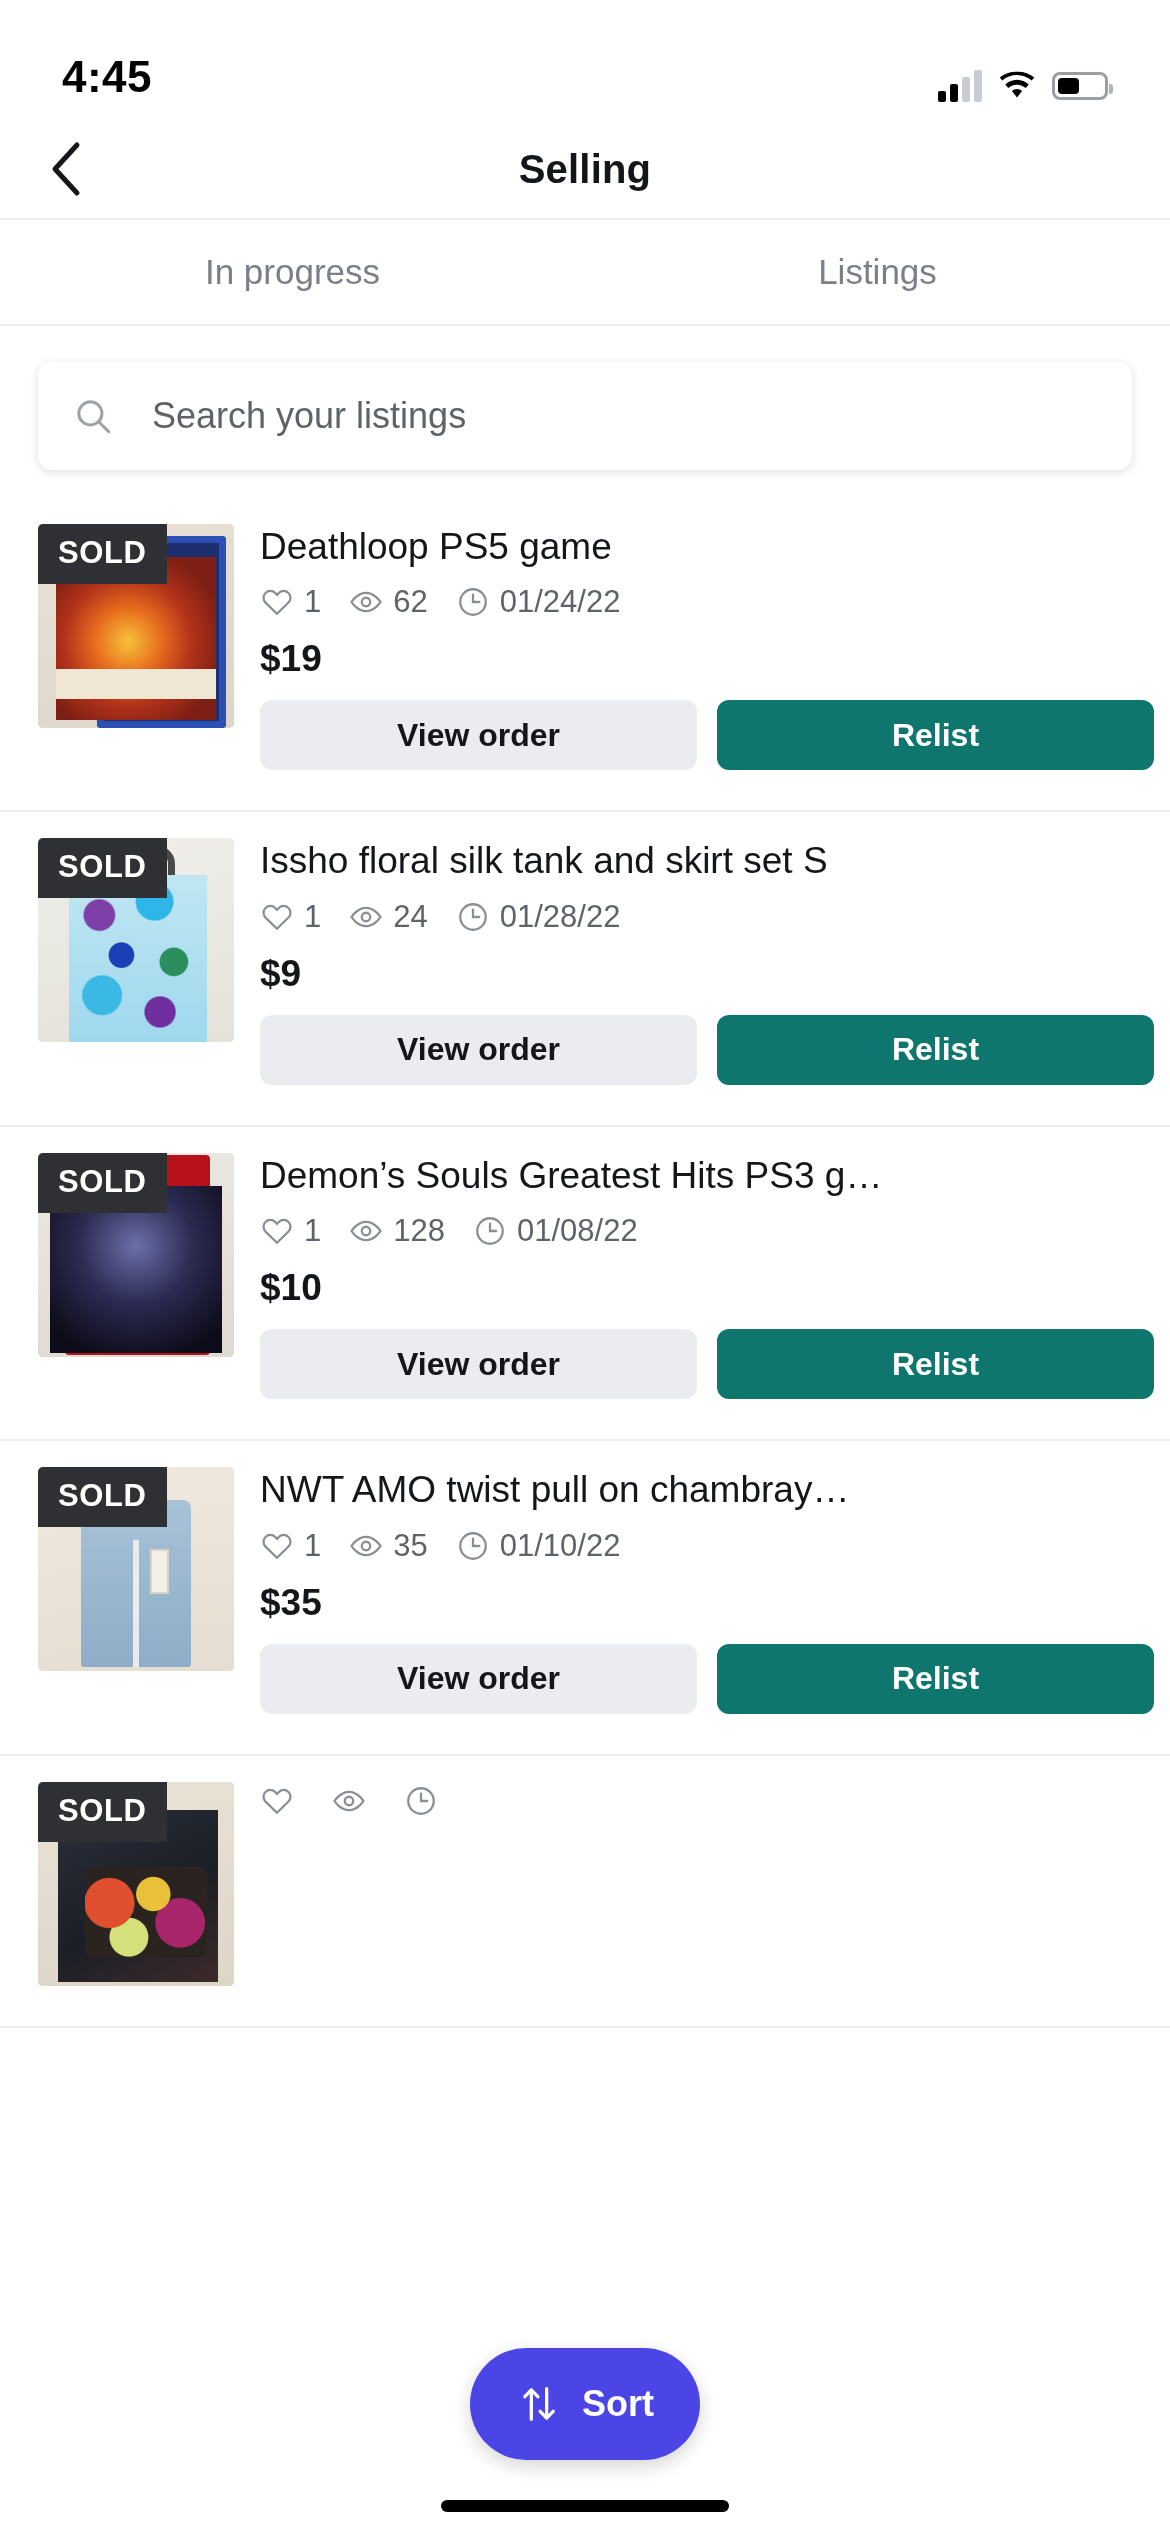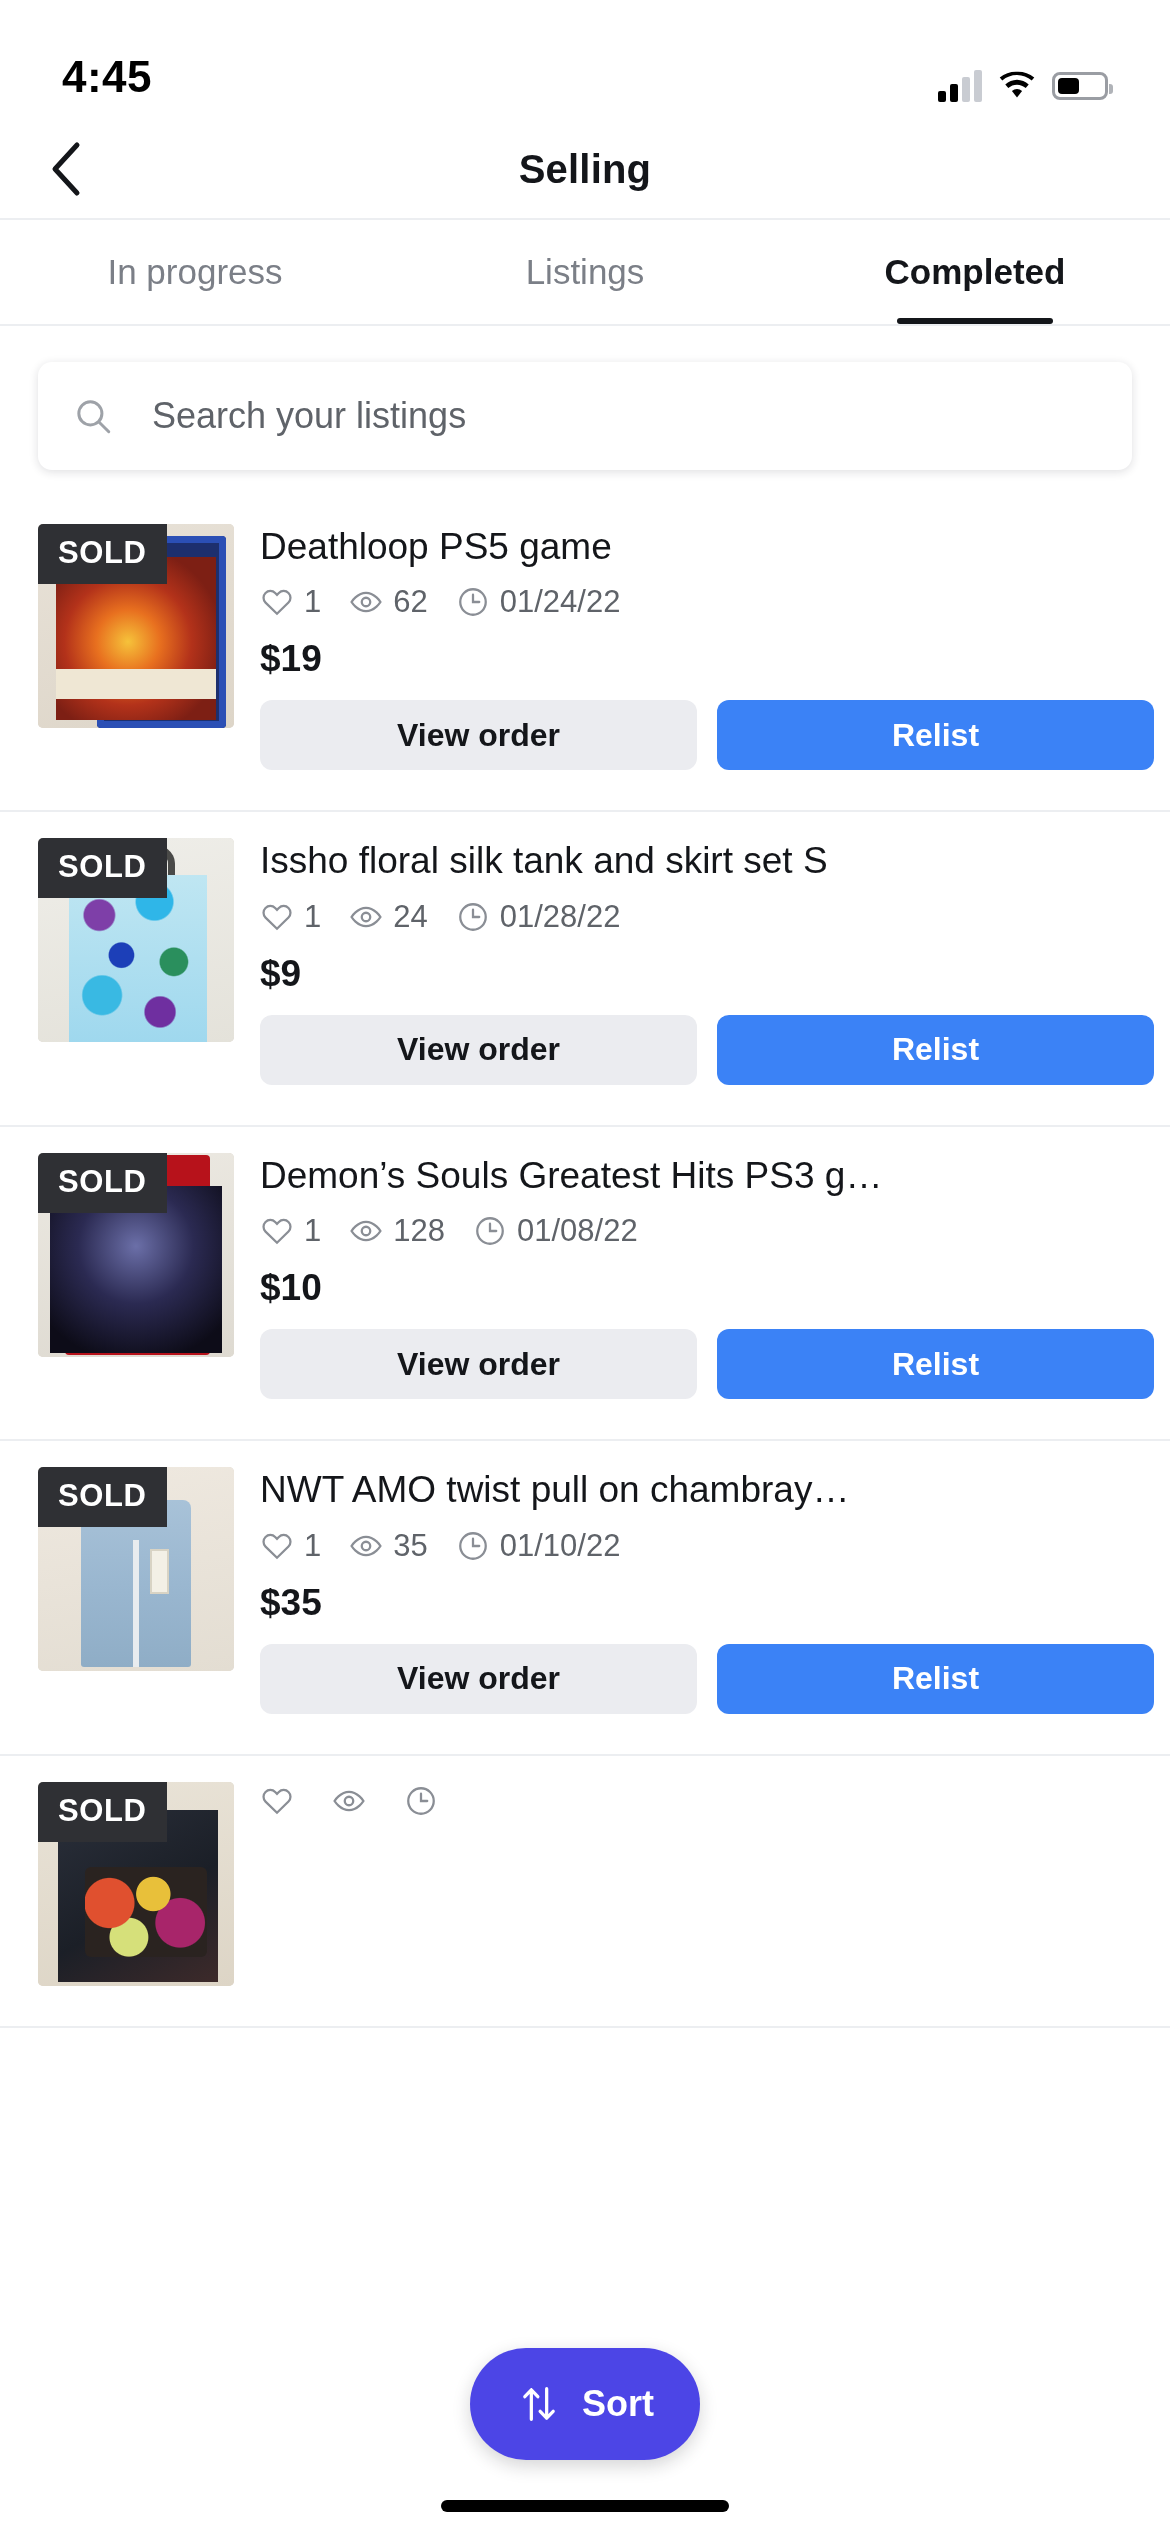--- a/index.html
+++ b/index.html
@@ -118,21 +118,21 @@
   .stat span{ font-size:31px; color:#5f6369; }
   .price{ font-size:37px; font-weight:700; color:#14161a; margin-bottom:20px; }
   .actions{ display:flex; gap:20px; }
   .btn{
     height:70px; border-radius:12px;
     display:flex; align-items:center; justify-content:center;
     font-size:32px; font-weight:700; cursor:pointer;
     flex:1;
   }
   .btn-secondary{ background:#ebecf0; color:#14161a; }
-  .btn-primary{ background:#3b82f6; color:#ffffff; }
+  .btn-primary{ background:#0f766e; color:#ffffff; }
 
   
   .sort-fab{
     position:absolute; left:50%; transform:translateX(-50%);
     top:2348px;
     background:#4c45e6; color:#fff;
     height:112px; padding:0 46px; border-radius:56px;
     display:flex; align-items:center; gap:20px;
     font-size:36px; font-weight:700;
     box-shadow:0 6px 18px rgba(20,22,26,.18);
@@ -248,21 +248,20 @@
     <svg width="34" height="56" viewBox="0 0 34 56">
       <path d="M29 4 L7 28 L29 52" fill="none" stroke="#14161a" stroke-width="5" stroke-linecap="round" stroke-linejoin="round"></path>
     </svg>
   </div>
   <div class="nav-title">Selling</div>
 </div>
 
 <div class="tabs">
   <div class="tab">In progress</div>
   <div class="tab">Listings</div>
-  <div class="tab active">Completed</div>
 </div>
 
 <div class="search-wrap">
   <div class="search-box">
     <svg width="42" height="42" viewBox="0 0 24 24">
       <circle cx="10.5" cy="10.5" r="6.6" fill="none" stroke="#9ea2a8" stroke-width="1.7"></circle>
       <line x1="15.4" y1="15.4" x2="21" y2="21" stroke="#9ea2a8" stroke-width="1.7" stroke-linecap="round"></line>
     </svg>
     <div class="search-placeholder">Search your listings</div>
   </div>

